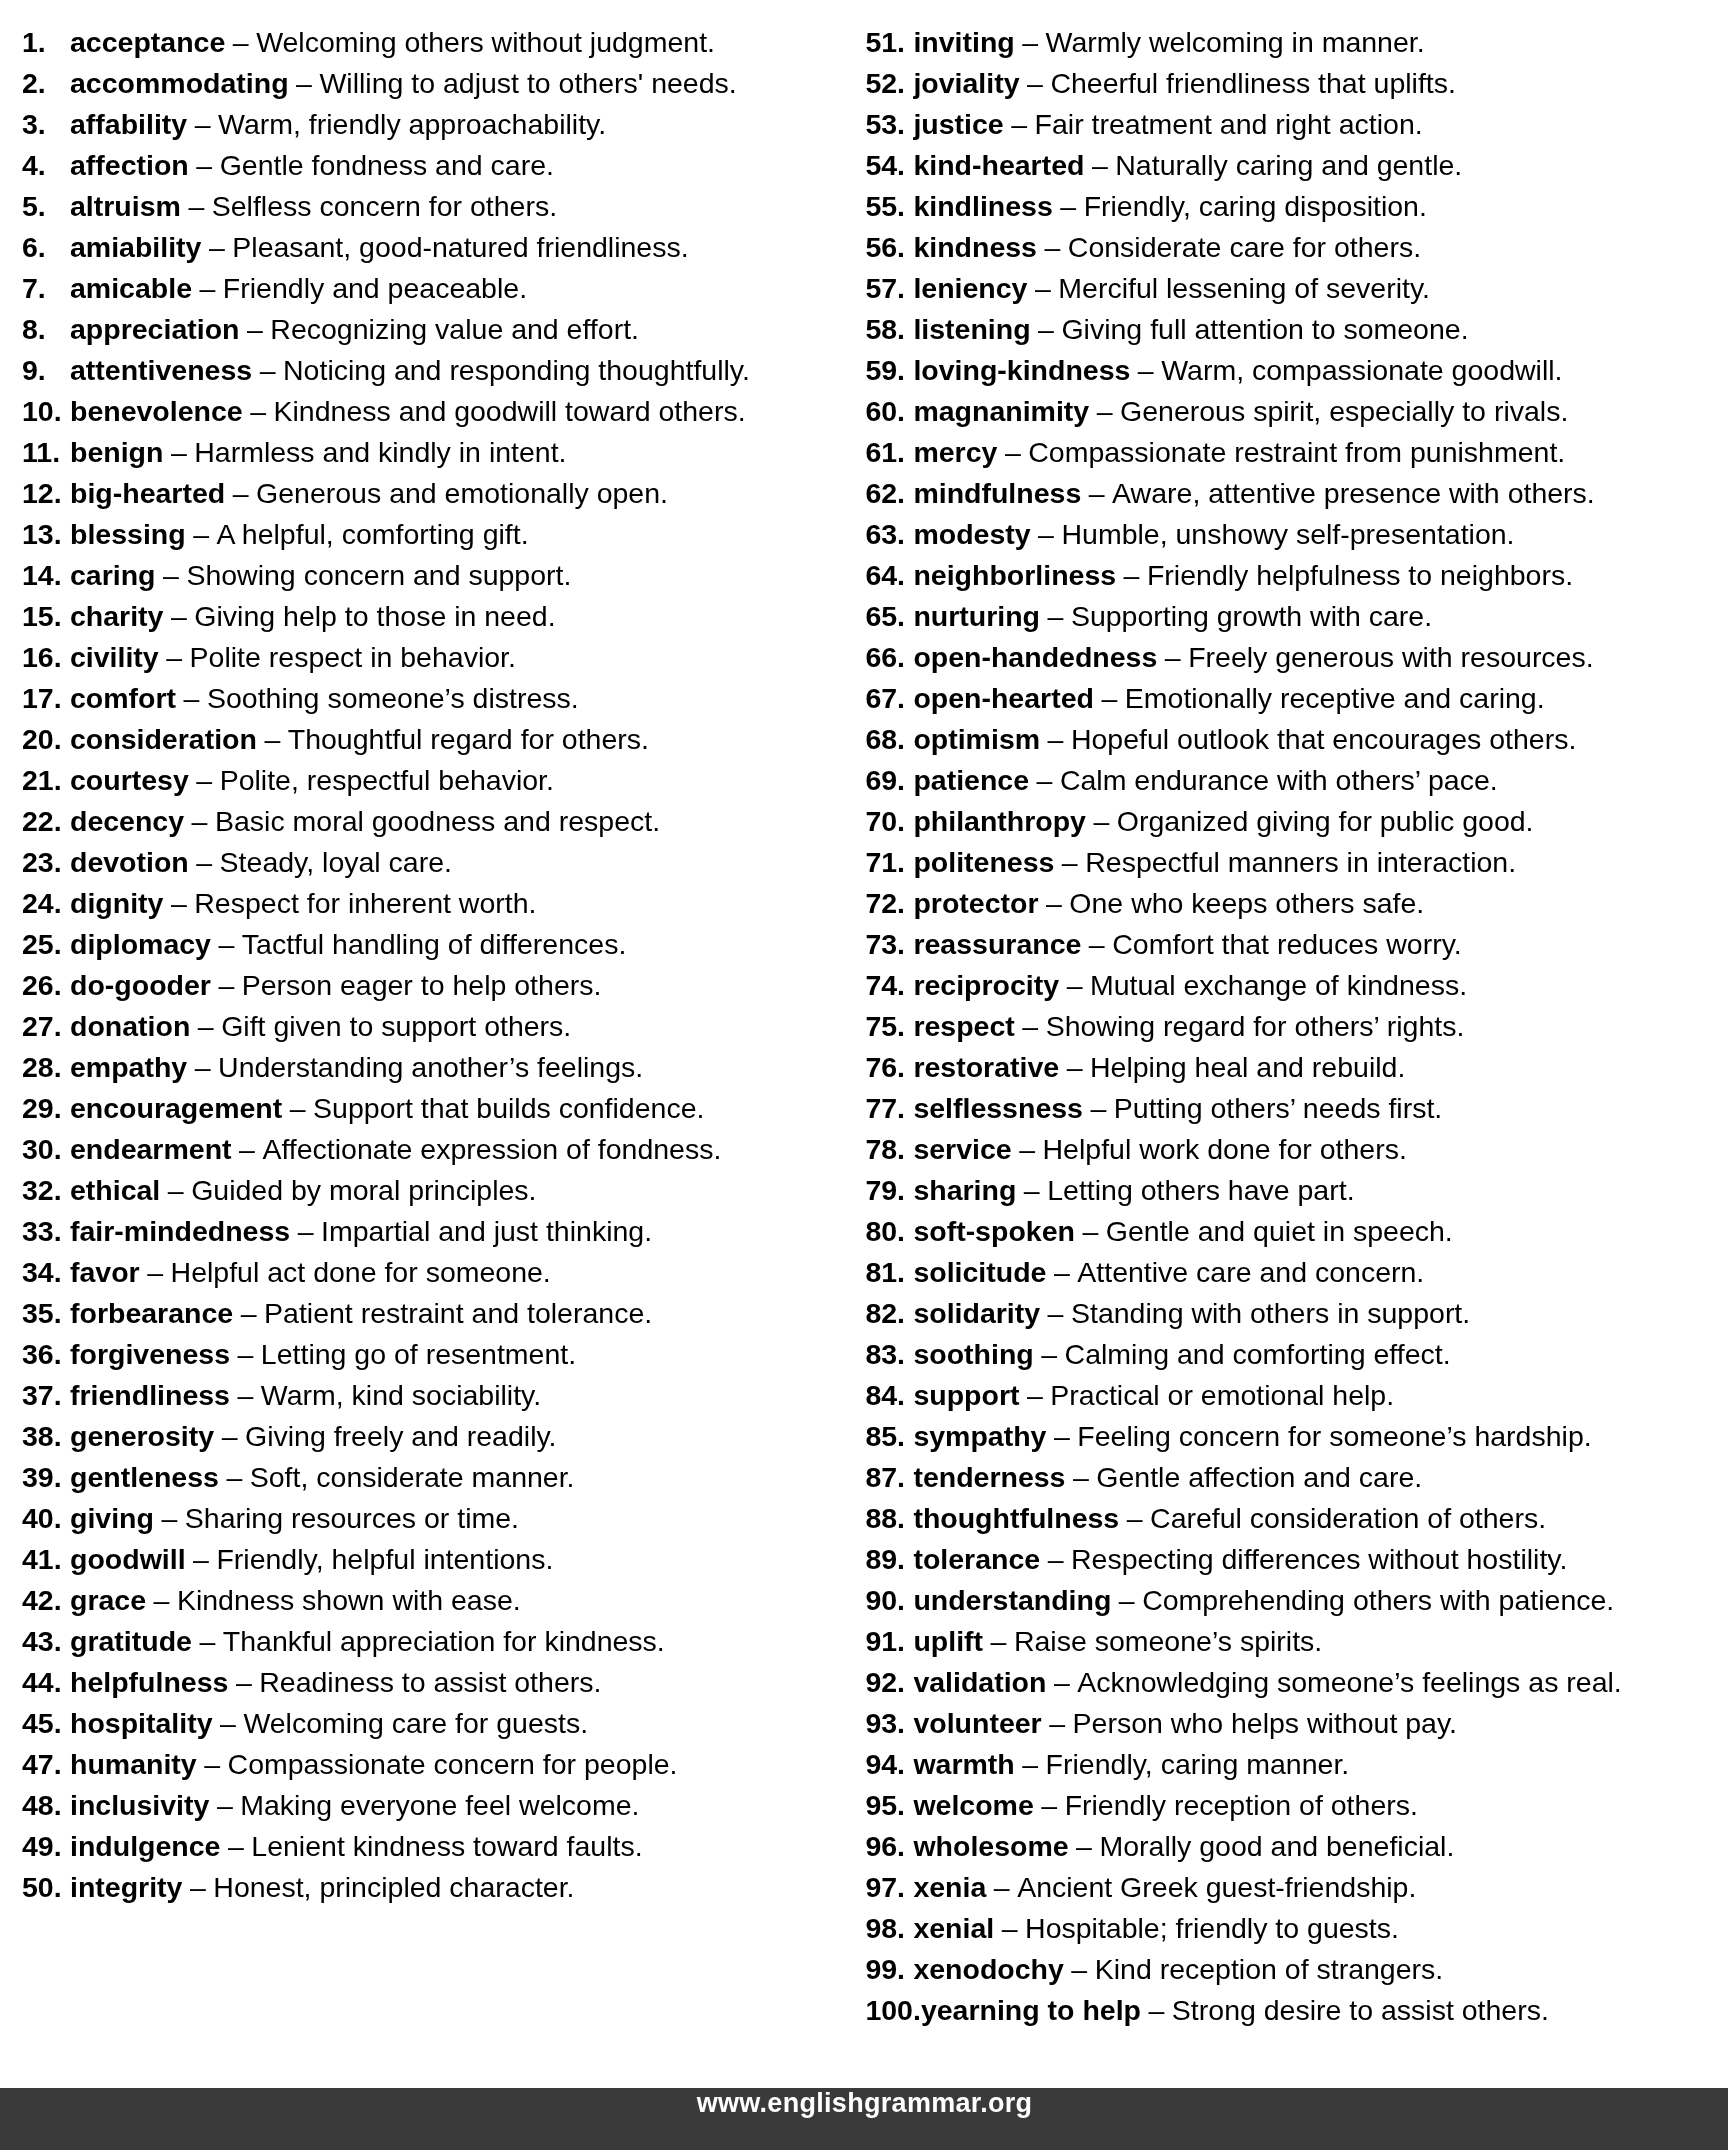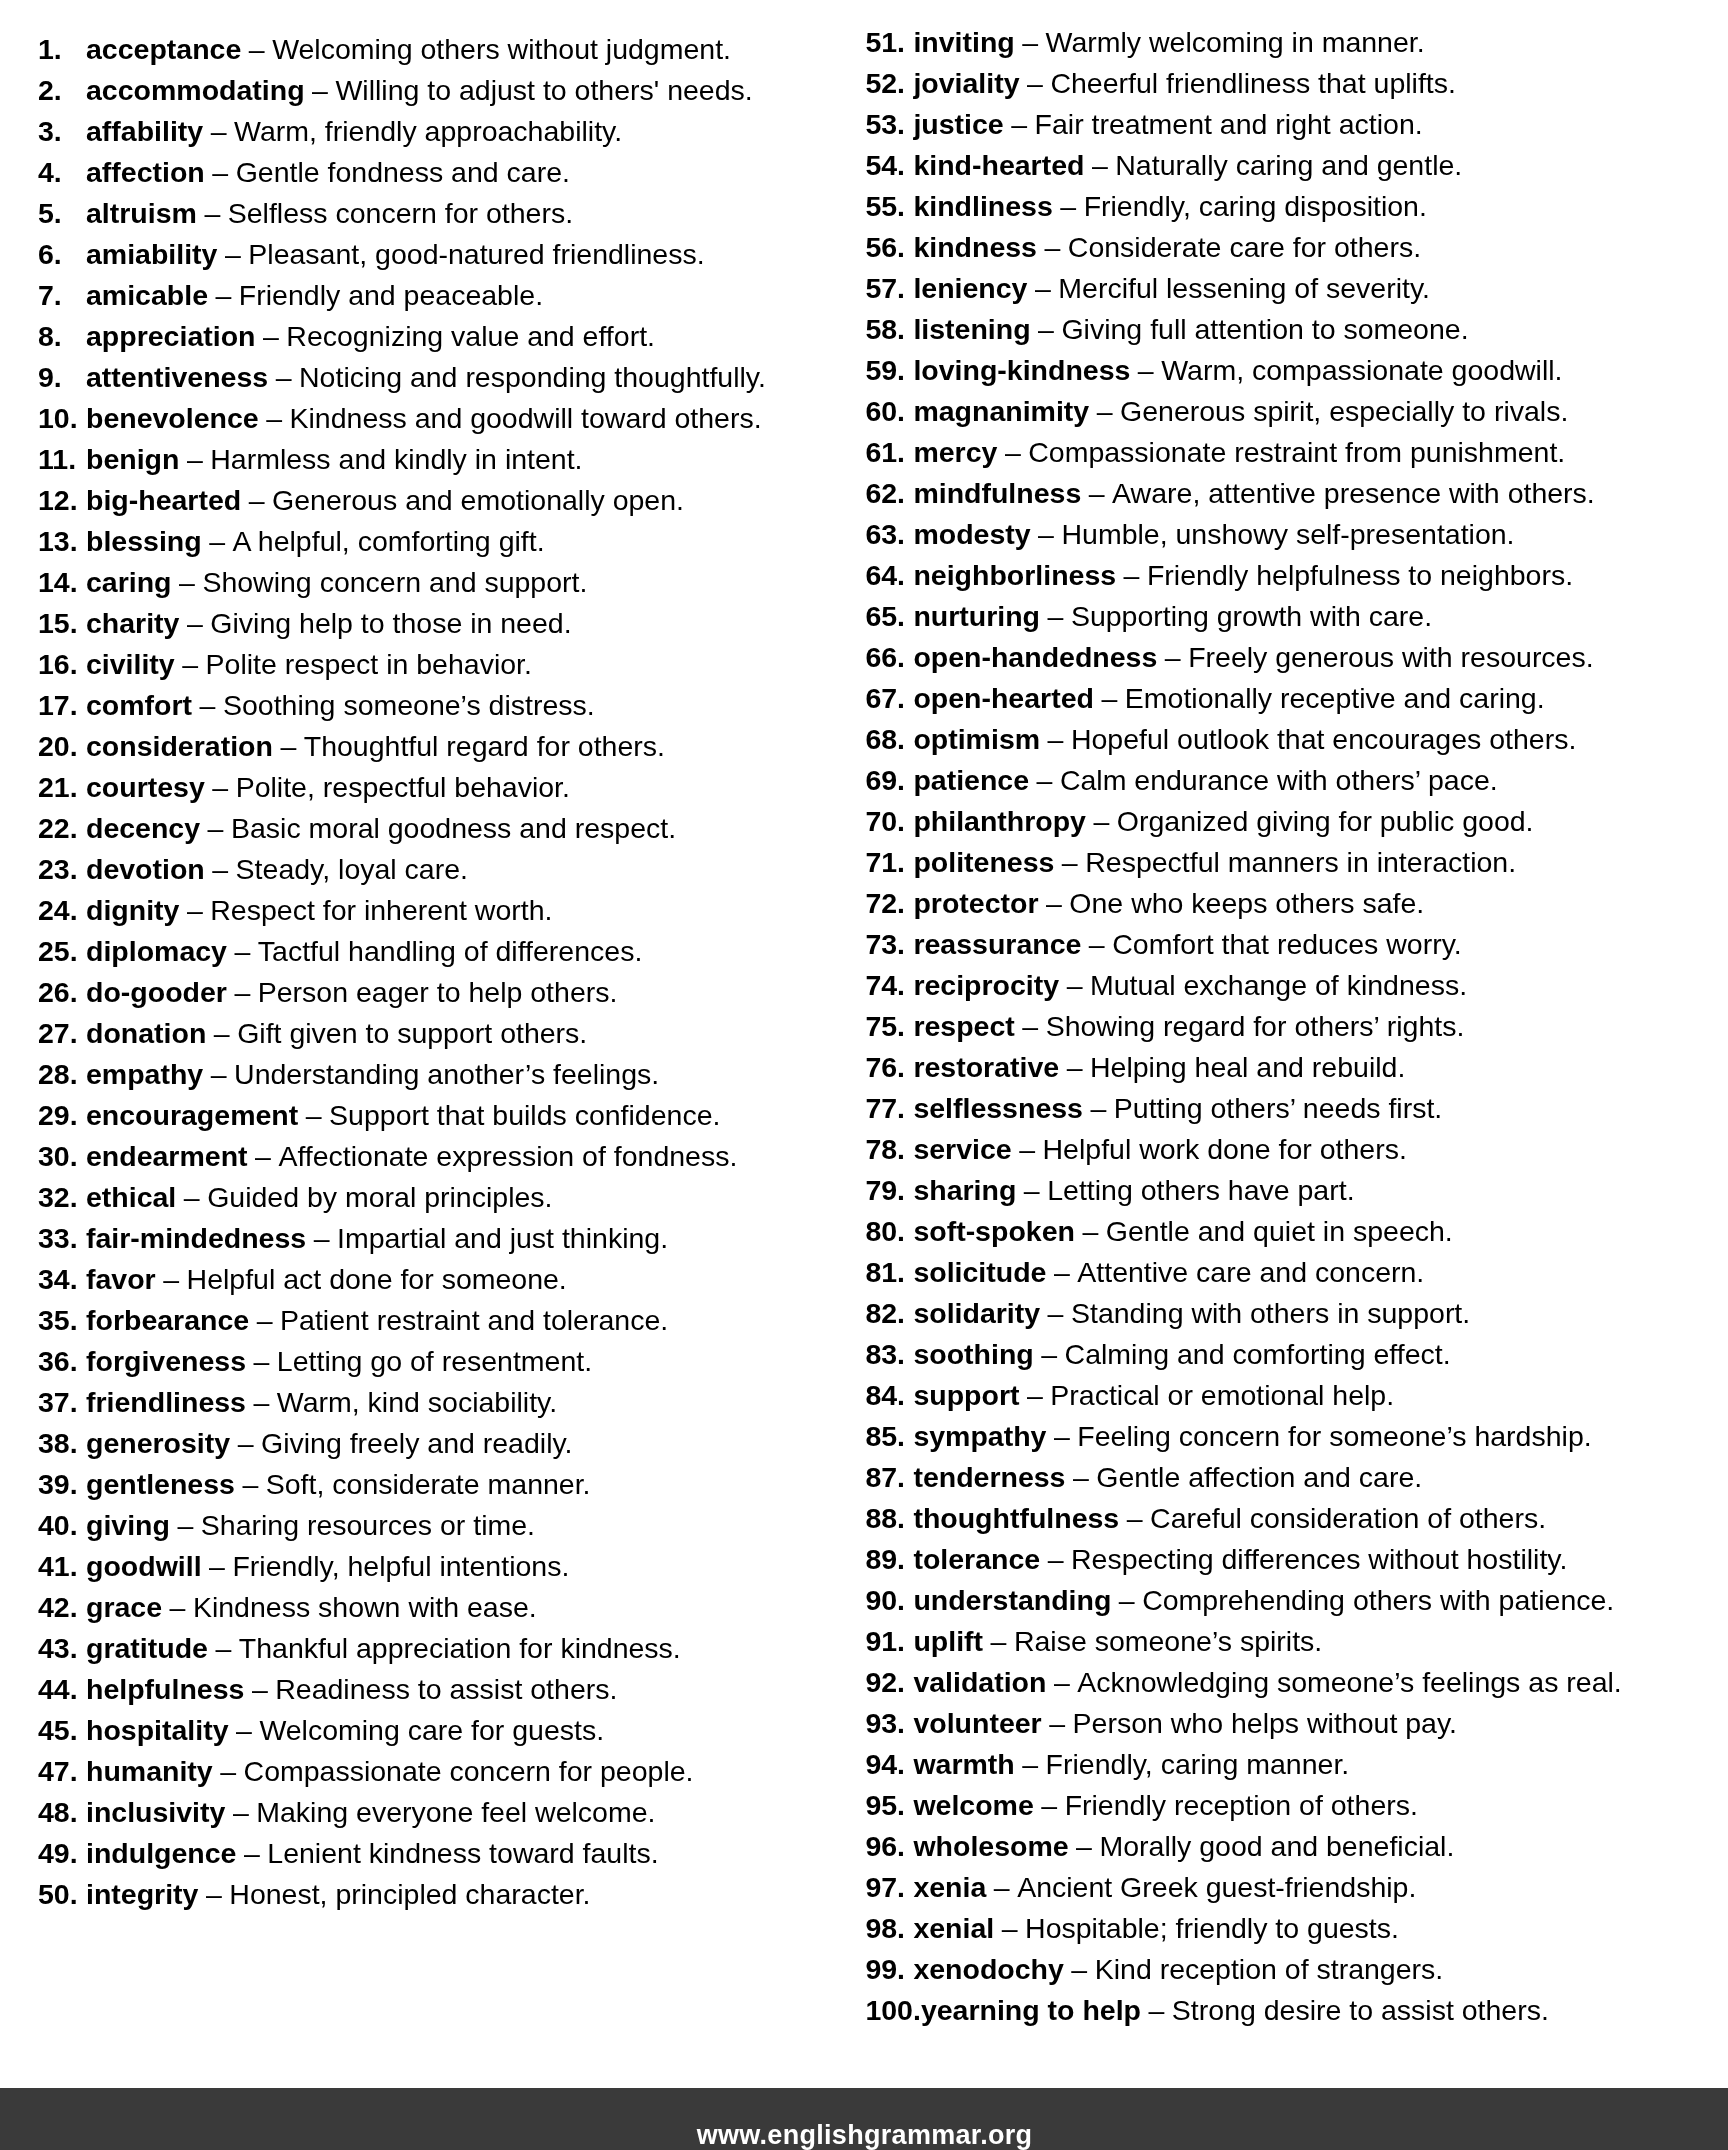--- a/index.html
+++ b/index.html
@@ -20,21 +20,21 @@
     display: flex;
     width: 1729px;
     height: 2088px;
     box-sizing: border-box;
   }
   .col {
     width: 864px;
     box-sizing: border-box;
     padding-top: 22px;
   }
-  .col-left  { padding-left: 38px; margin-top: 7px; }
+  .col-left  { padding-left: 22px; }
   .col-right { padding-left: 1.4px; }
   .item {
     height: 41px;
     line-height: 41px;
     white-space: nowrap;
     font-size: 28.5px;
   }
   .num {
     display: inline-block;
     min-width: 48px;
@@ -44,21 +44,21 @@
   .sep  { padding: 0 7.5px; }
   .def  { font-weight: normal; }
   .footer {
     position: absolute;
     left: 0;
     bottom: 0;
     width: 1729px;
     height: 63px;
     background: #3a3a3a;
     display: flex;
-    align-items: flex-end;
+    align-items: flex-start;
     justify-content: center;
   }
   .footer-url {
     color: #ffffff;
     font-size: 27px;
     font-weight: bold;
     letter-spacing: 0.3px;
   }
 </style>
 </head>

